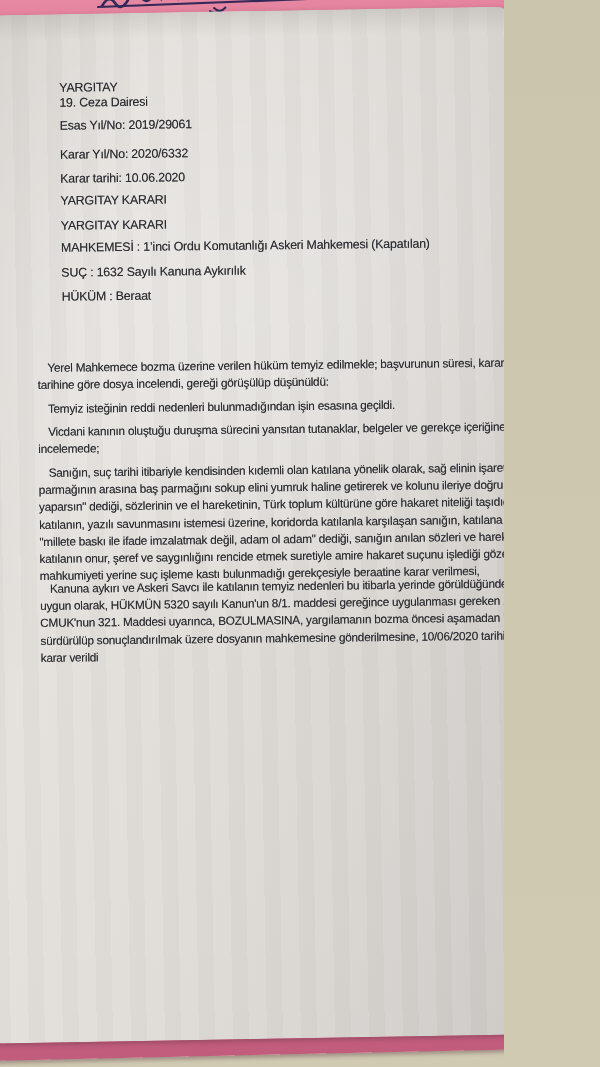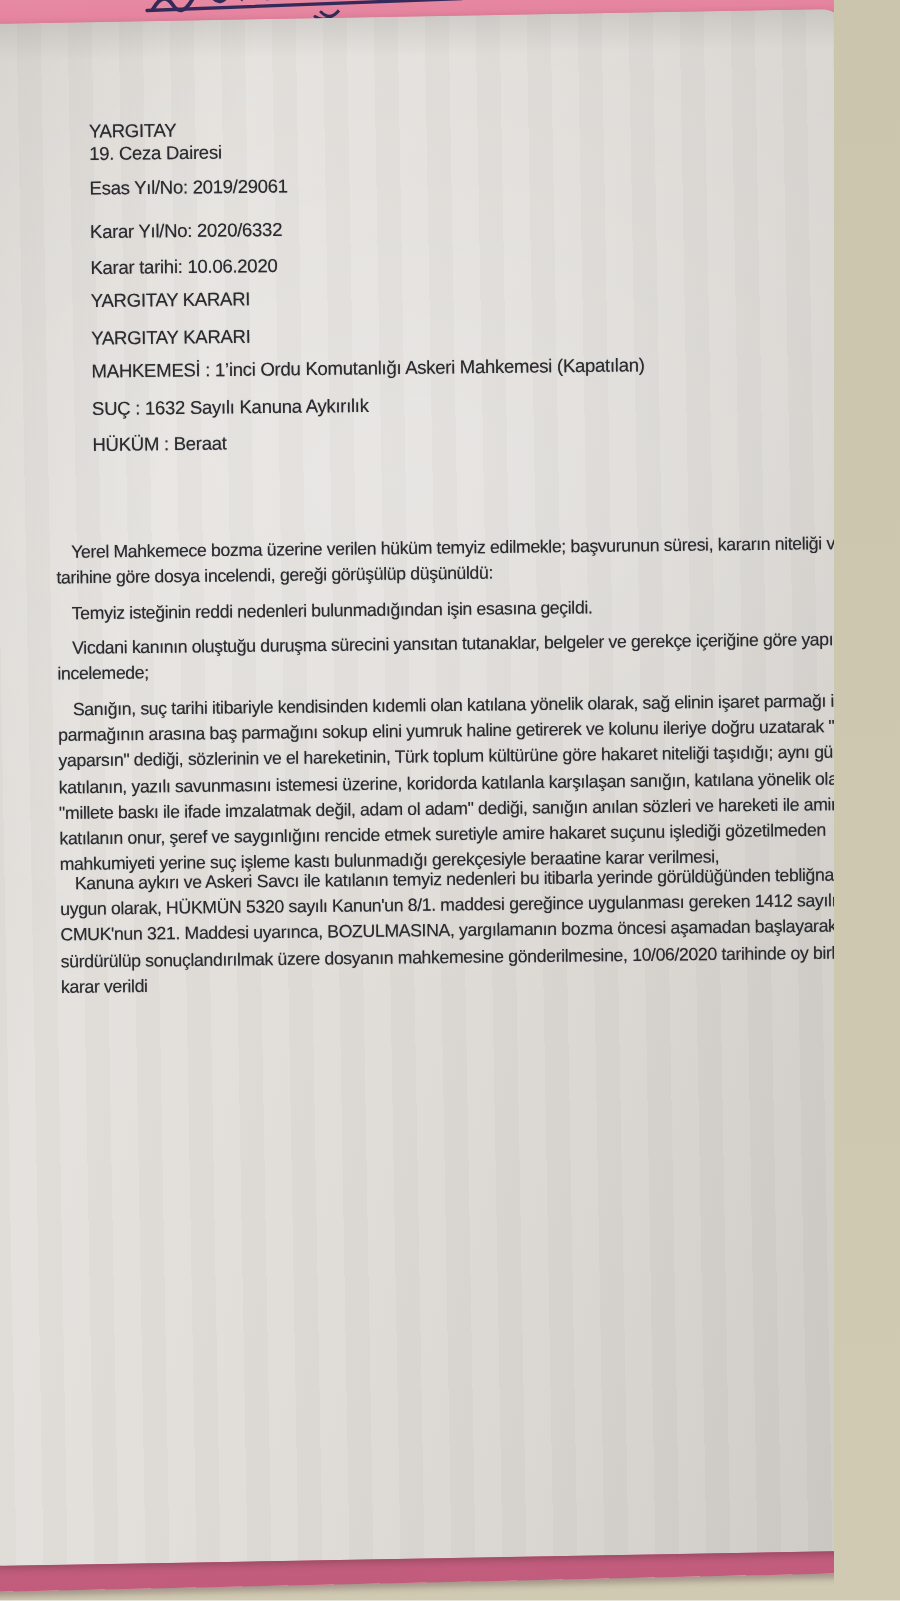--- a/index.html
+++ b/index.html
@@ -10,21 +10,21 @@
     --ink:#2a2b30;
     --handwriting-ink:#342a5a;
   }
   *{margin:0;padding:0;box-sizing:border-box;}
   html,body{width:600px;height:1067px;overflow:hidden;}
   body{
     font-family:"Liberation Sans", sans-serif;
     background:linear-gradient(to bottom,#cbc5ad,var(--desk-background));
   }
   .photo{
-    position:relative;width:556px;height:1067px;overflow:hidden;
+    position:relative;width:504px;height:1067px;overflow:hidden;
   }
   
   .pink-backdrop{
     position:absolute;left:-25px;right:-25px;top:-30px;height:1085px;
     background:linear-gradient(to bottom,
       #ec93ab 0%, var(--pink-backdrop) 4%, #dd7997 60%,
       #cf6788 88%, var(--pink-backdrop-deep) 100%);
     transform:rotate(-1.25deg);
     transform-origin:50% 50%;
     box-shadow:0 3px 4px rgba(80,50,60,.35);

